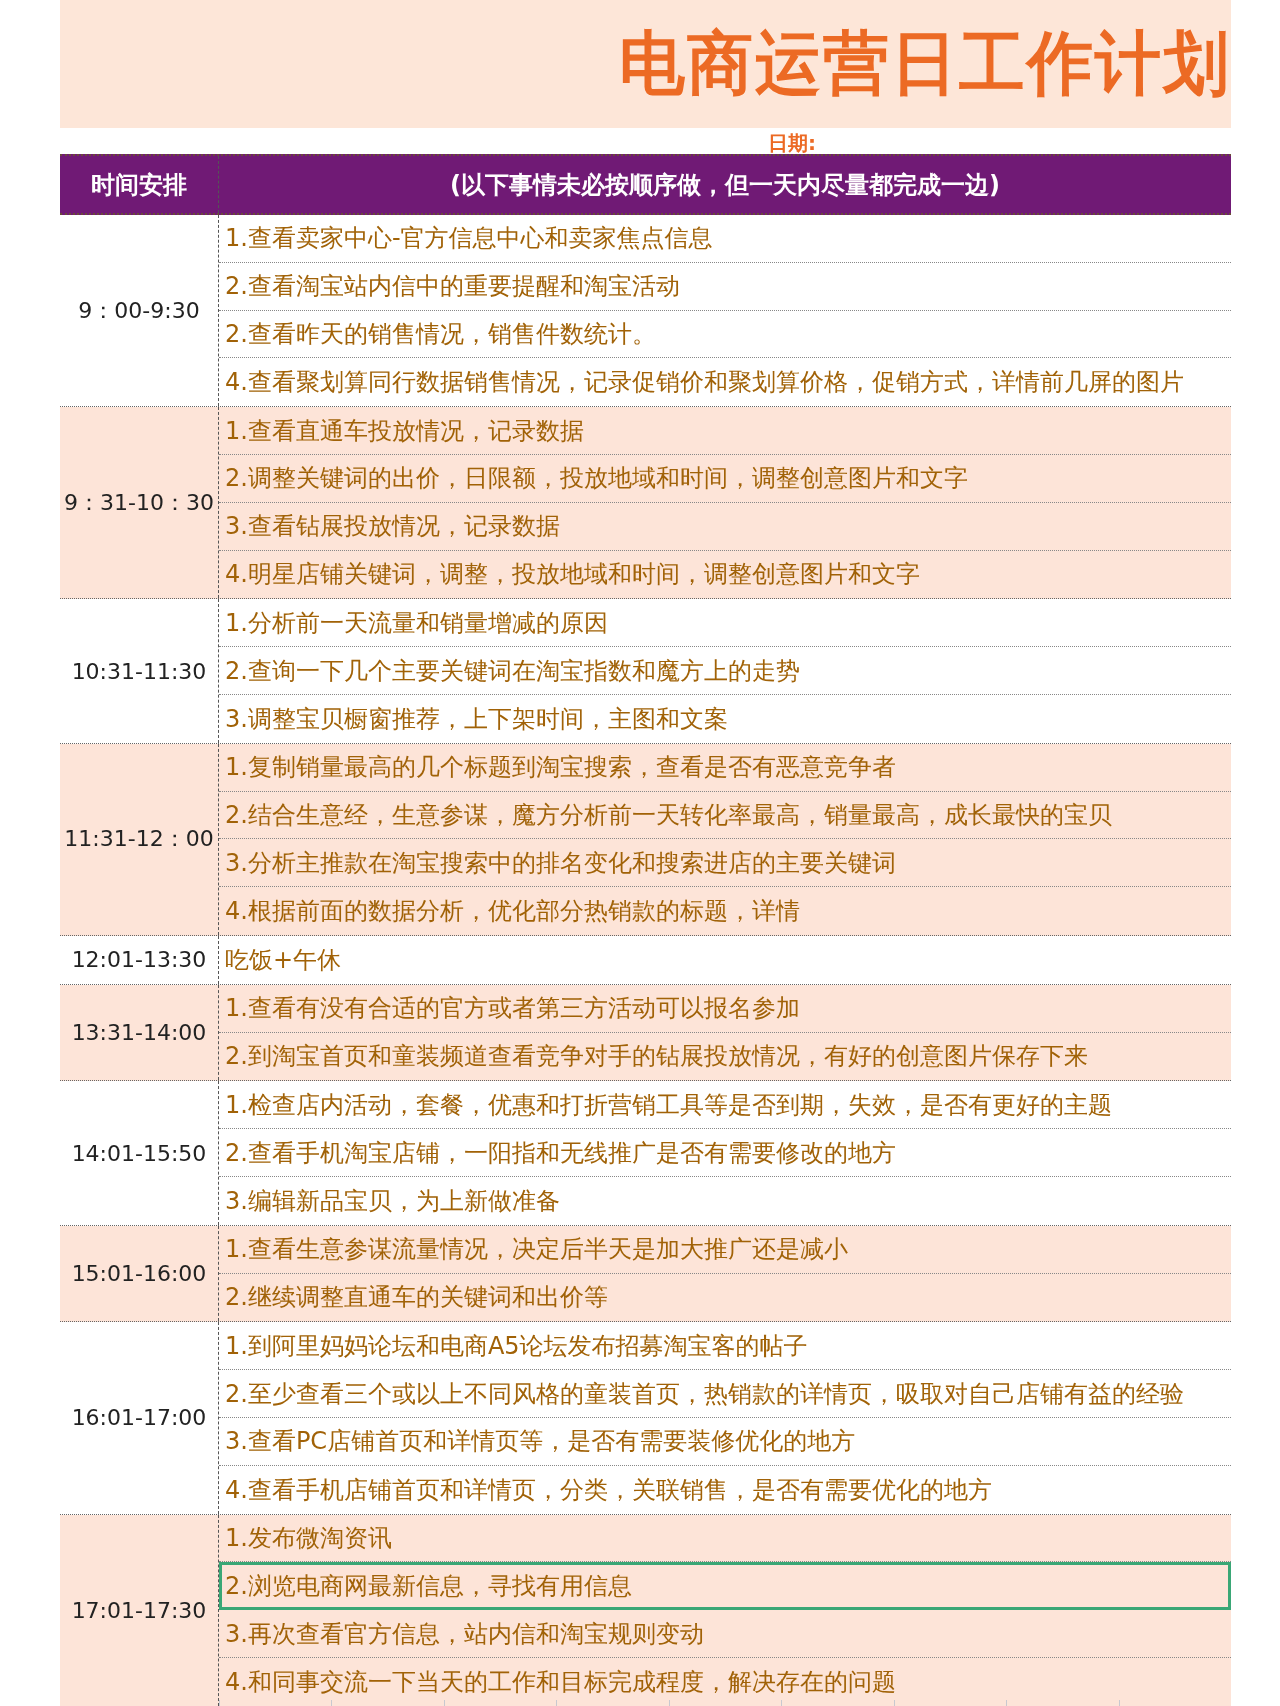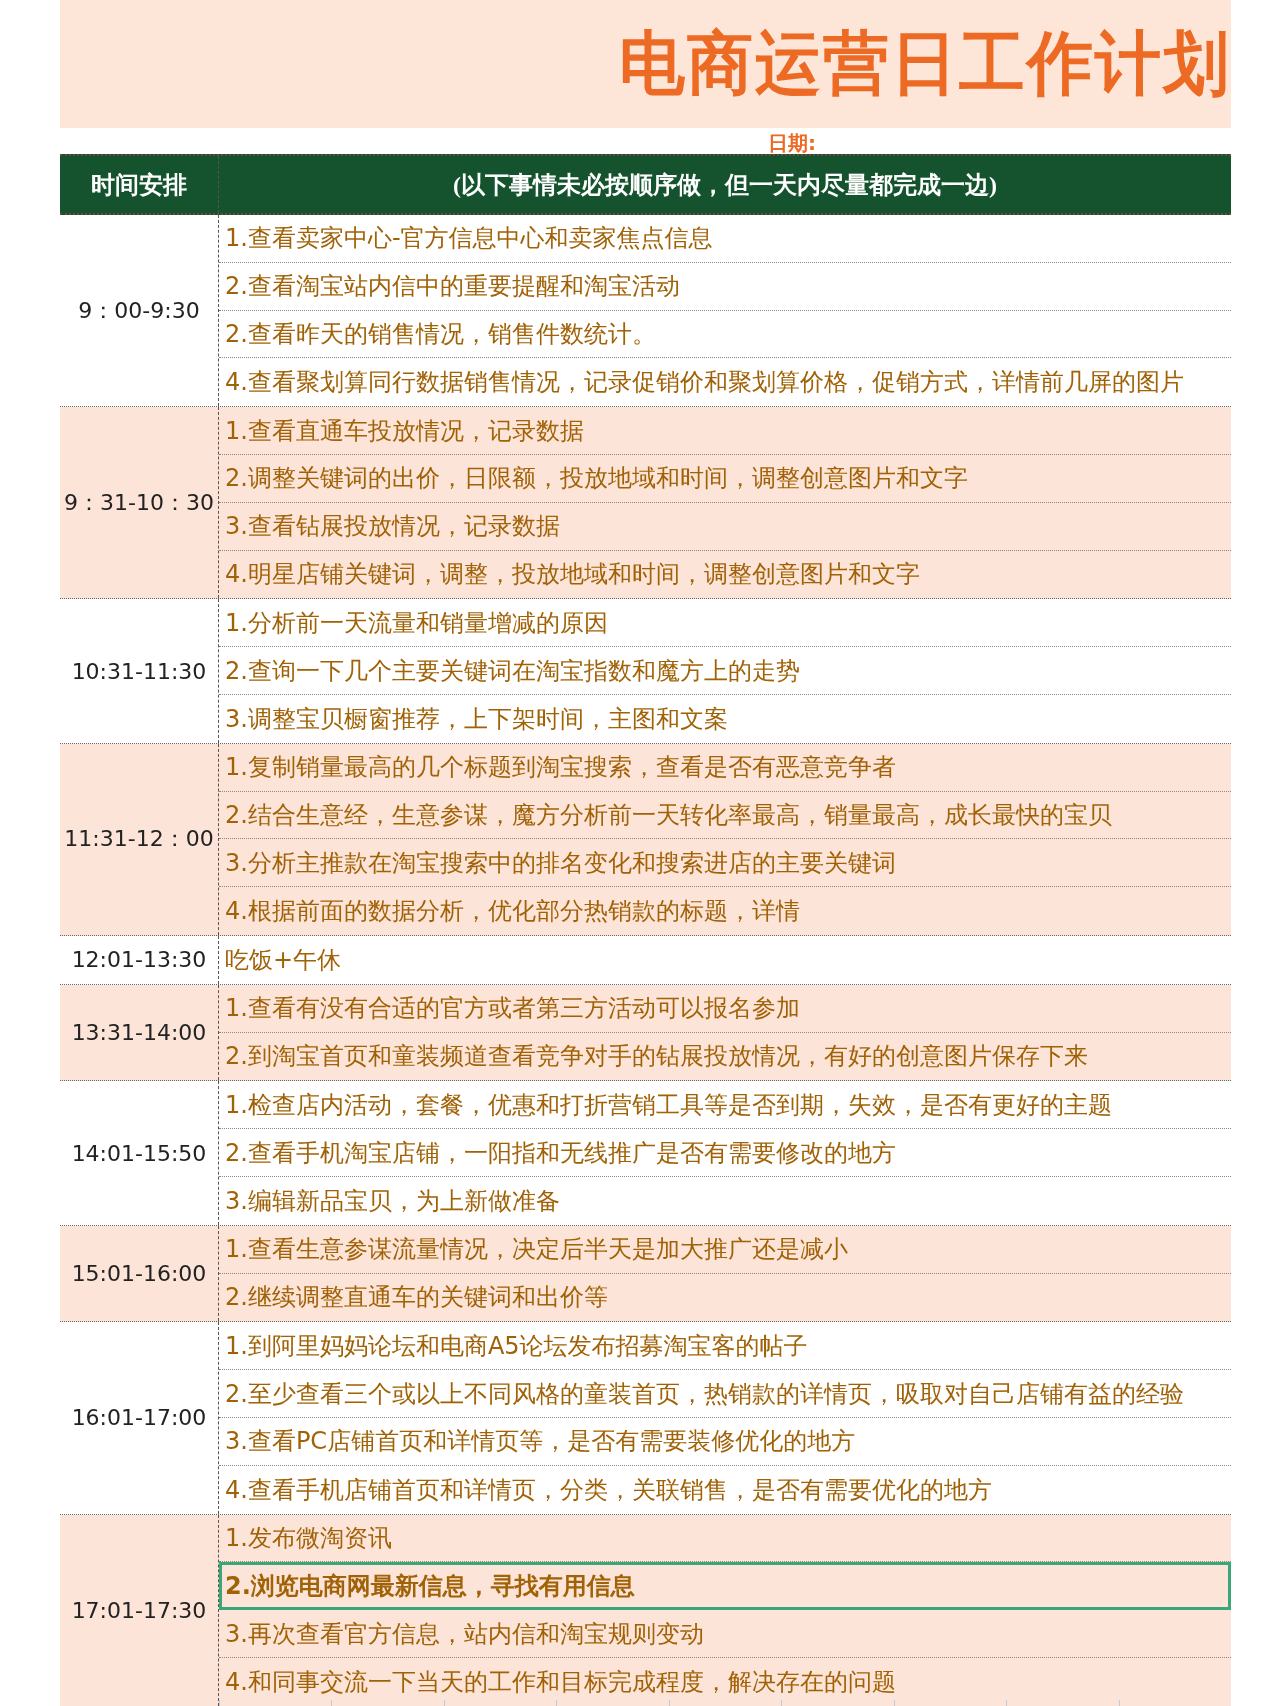--- a/index.html
+++ b/index.html
@@ -18,48 +18,48 @@
     transform: scaleY(1.05);
   }
 
   .date-row { height: 26px; position: relative; }
   .date-label {
     position: absolute; left: 708px; top: 2px;
     font-size: 20px; font-weight: bold; color: #ec6a24; text-align: right;
   }
 
   .header-row {
-    height: 61px; background: #14532d;
+    height: 61px; background: #701a75;
     display: flex; border-top: 2px dotted #6b4a3a; border-bottom: 2px dotted #6b4a3a;
   }
   .header-cell {
     color: #ffffff; font-size: 24px; font-weight: bold;
     display: flex; align-items: center; justify-content: center;
   }
   .header-time { width: 159px; border-right: 1px dashed #555; }
-  .header-note { flex: 1; font-family: Liberation Serif, serif; }
+  .header-note { flex: 1; }
 
   .group { display: flex; border-bottom: 1px dotted #666; }
   .group.shaded { background: #fde4d8; }
   .time-cell {
     width: 159px; border-right: 1px dashed #555;
     display: flex; align-items: center; justify-content: center;
     font-family: "DejaVu Sans", sans-serif; font-size: 22px; color: #222;
     white-space: nowrap; overflow: hidden;
   }
   .tasks { flex: 1; display: flex; flex-direction: column; }
   .task {
     height: 47.8px; display: flex; align-items: center;
     padding-left: 6px; font-size: 24px; color: #a16207;
     white-space: nowrap; overflow: hidden;
     border-bottom: 1px dotted #888;
   }
   .task:last-child { border-bottom: none; }
   .task.selected {
-    outline: 3px solid #3aa776; outline-offset: -3px; font-weight: bold;
+    outline: 3px solid #3aa776; outline-offset: -3px;
   }
 
   .below-grid { position: absolute; left: 219px; top: 1700px; width: 1012px; height: 6px; display: flex; }
   .below-grid span { flex: 1; border-left: 1px solid #c8c8d0; }
 </style>
 </head>
 <body>
 
 <div class="sheet">
   <div class="title-band">

